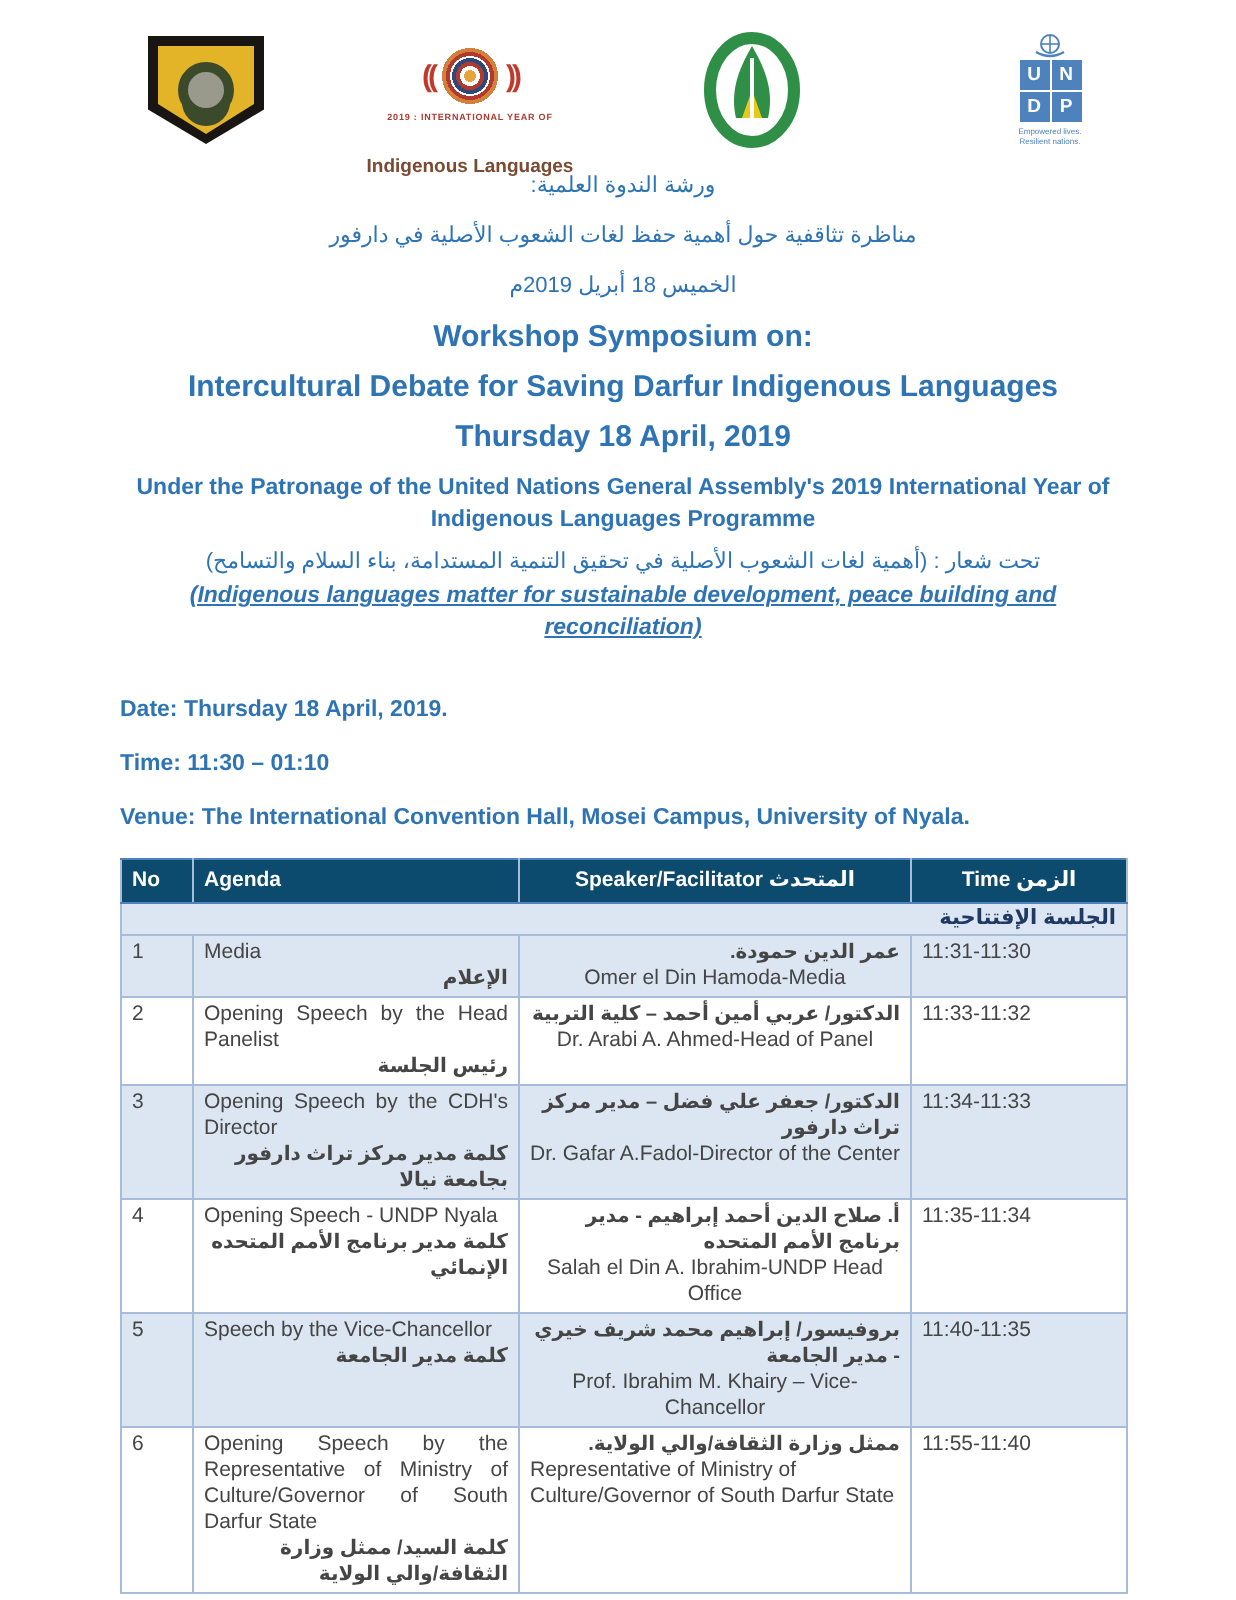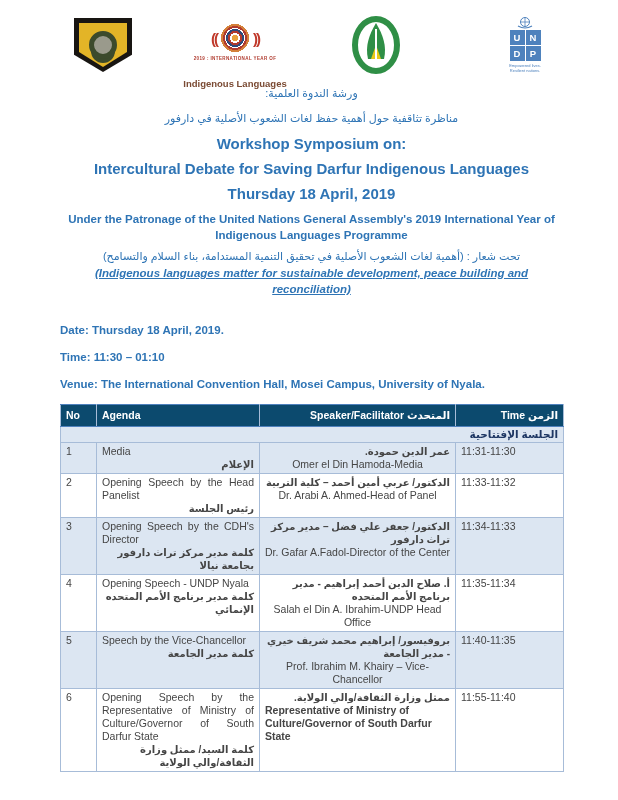--- a/index.html
+++ b/index.html
@@ -54,30 +54,30 @@
   .h-motto-en{font-size:11.5px;font-weight:bold;font-style:italic;text-decoration:underline;
     line-height:16px;max-width:480px;margin:0 auto 26px auto;}
   .h-detail{text-align:left;font-size:11.5px;font-weight:bold;margin-bottom:12px;}
 
   
   table.agenda{width:503px;border-collapse:collapse;table-layout:fixed;
     font-size:10.5px;line-height:13px;color:#454545;margin-top:0;}
   table.agenda td,table.agenda th{border:1px solid #a7bcd8;padding:2px 5px;vertical-align:top;}
   tr.head th{background:#0c4a6e;color:#ffffff;font-weight:bold;text-align:left;
     height:17px;vertical-align:middle;border-color:#4f81bd #a7bcd8;}
-  tr.head th.cent{text-align:right;}
+  tr.head th.cent{text-align:center;}
   .ar{direction:rtl;}
   tr.section-row td{background:#dce6f2;text-align:right;color:#1f3864;font-weight:bold;
     font-size:10.5px;height:12px;padding:1px 5px;}
   tr.band td{background:#dce6f2;}
   .ag-en{text-align:justify;}
   .ag-ar{direction:rtl;text-align:right;font-weight:bold;font-size:10px;}
   .sp-ar{direction:rtl;text-align:right;font-weight:bold;font-size:10px;}
   .sp-en{text-align:center;}
-  .sp-en.left{text-align:left;font-weight:bold;}
+  .sp-en.left{text-align:left;}
   .c-time-cell{font-size:10.5px;}
 </style>
 </head>
 <body>
 
 <div class="page">
   <div class="content">
 
     <div class="logo-row">
       <div class="logo-shield">
@@ -122,20 +122,21 @@
         </div>
         <div class="undp-tagline">
           <div>Empowered lives.</div>
           <div>Resilient nations.</div>
         </div>
       </div>
     </div>
 
     <div class="h h-ar" dir="rtl">ورشة الندوة العلمية:</div>
     <div class="h h-ar" dir="rtl">مناظرة تثاقفية حول أهمية حفظ لغات الشعوب الأصلية في دارفور</div>
+    <div class="h h-ar" dir="rtl">الخميس 18 أبريل 2019م</div>
     <div class="h h-en">Workshop Symposium on:</div>
     <div class="h h-en">Intercultural Debate for Saving Darfur Indigenous Languages</div>
     <div class="h h-en">Thursday 18 April, 2019</div>
     <div class="h h-patronage">Under the Patronage of the United Nations General Assembly's 2019 International Year of Indigenous Languages Programme</div>
     <div class="h h-motto-ar" dir="rtl">تحت شعار : (أهمية لغات الشعوب الأصلية في تحقيق التنمية المستدامة، بناء السلام والتسامح)</div>
     <div class="h h-motto-en">(Indigenous languages matter for sustainable development, peace building and reconciliation)</div>
 
     <div class="h h-detail">Date: Thursday 18 April, 2019.</div>
     <div class="h h-detail">Time: 11:30 – 01:10</div>
     <div class="h h-detail">Venue: The International Convention Hall, Mosei Campus, University of Nyala.</div>

